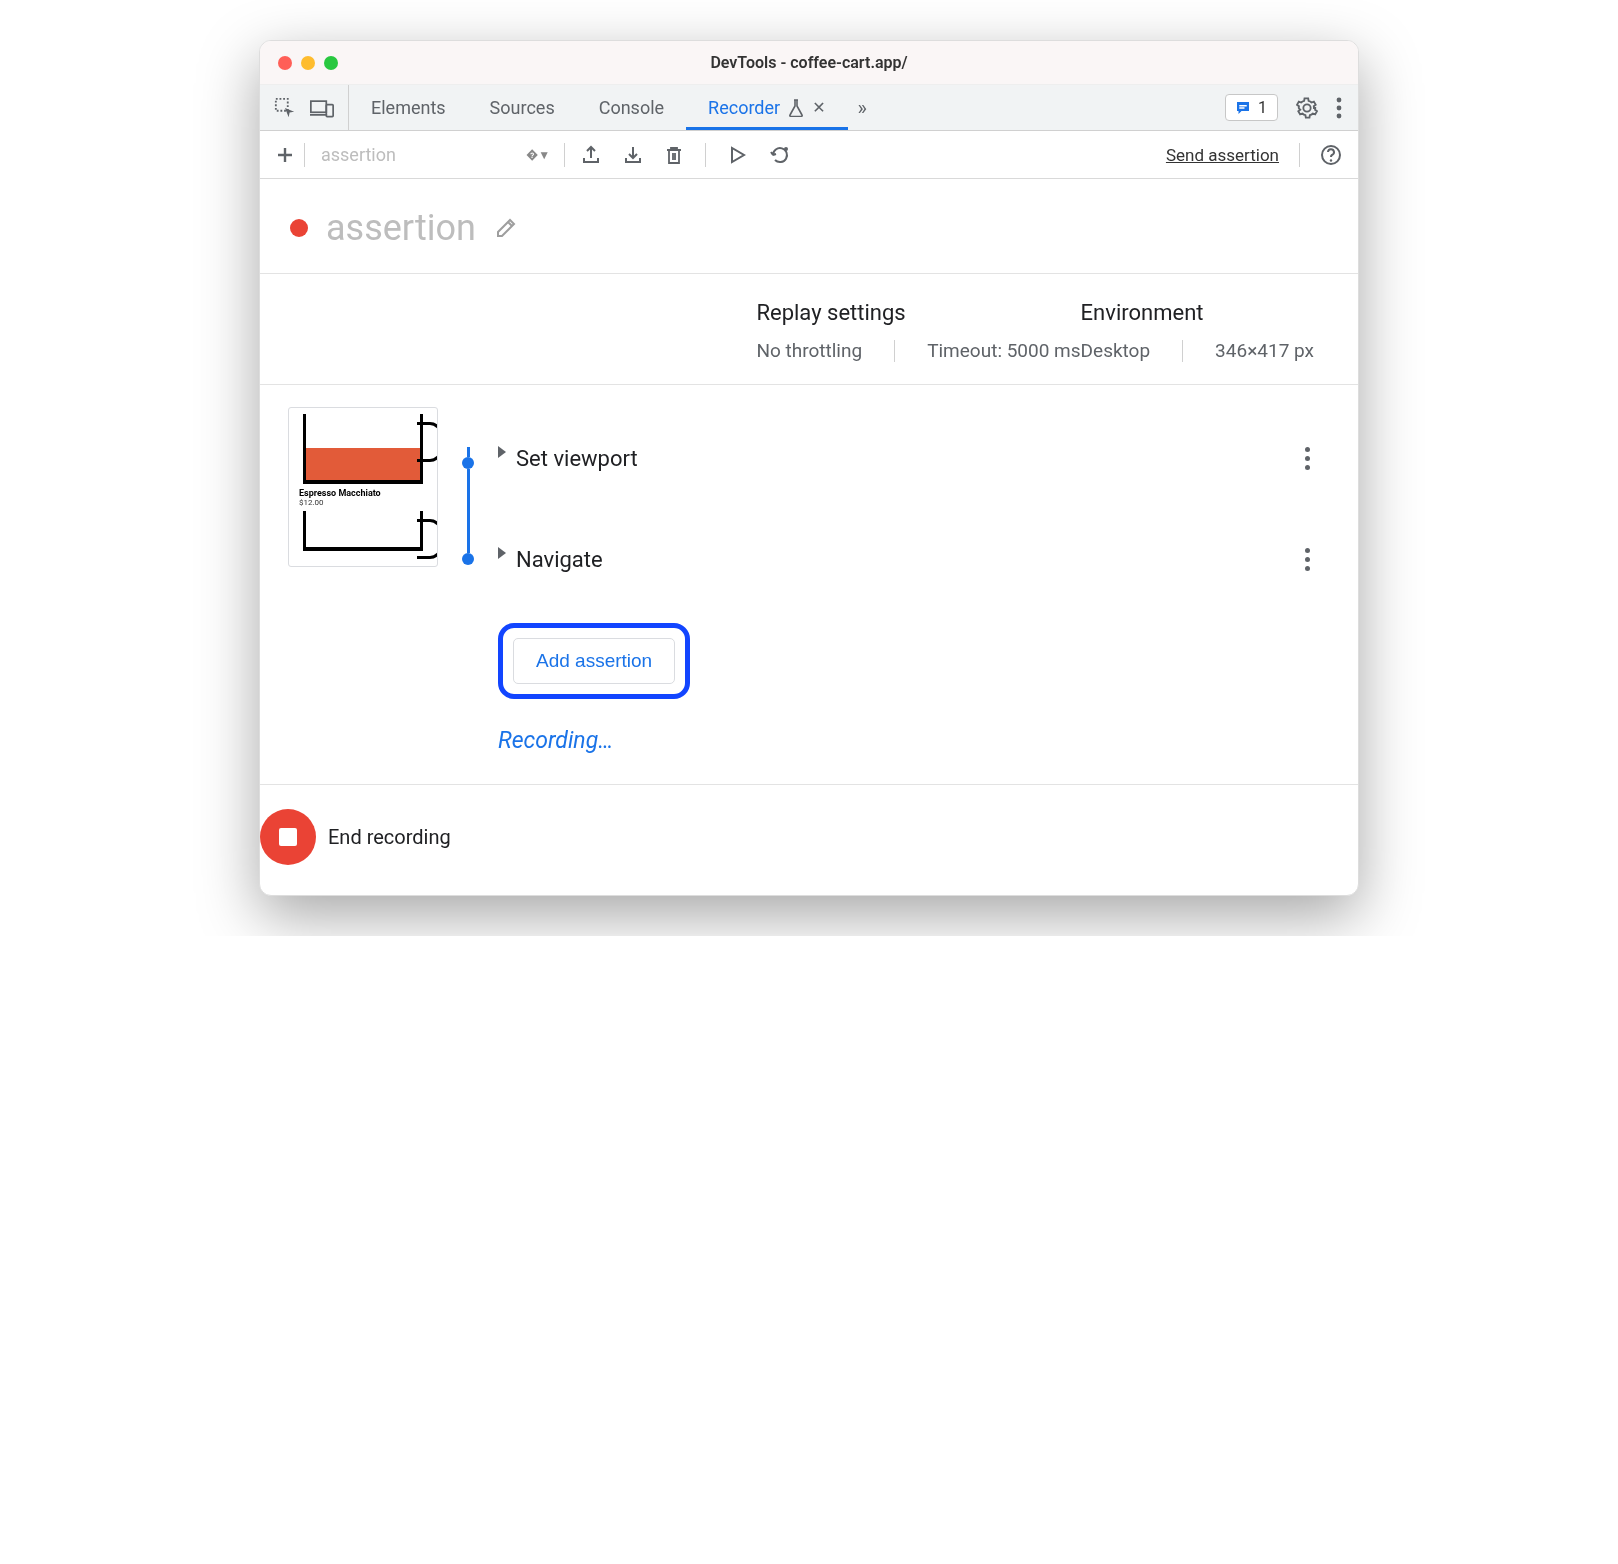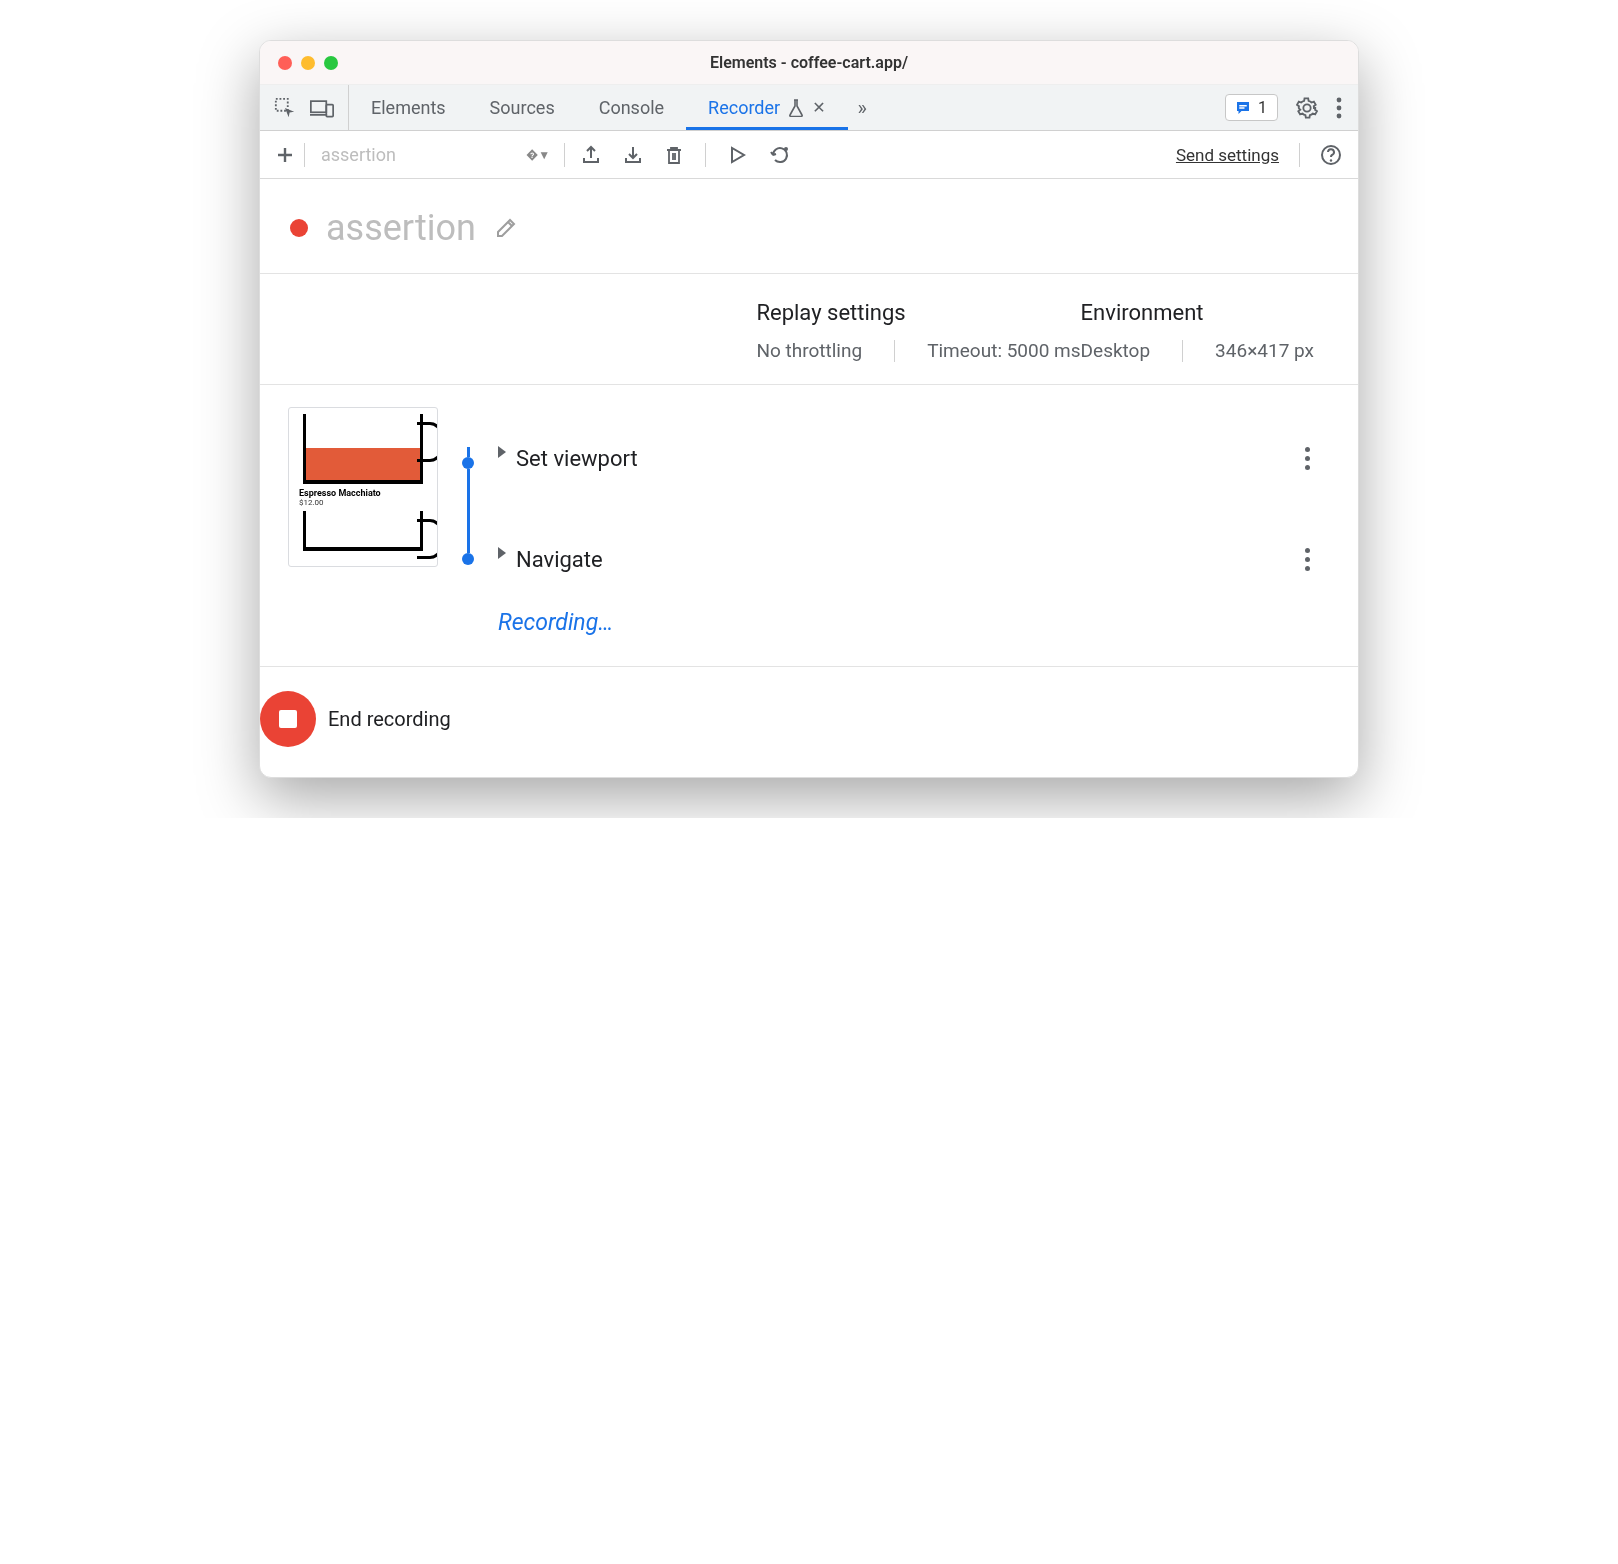--- a/index.html
+++ b/index.html
@@ -68,21 +68,21 @@
 <body>
 
 <div class="window">
 
   <div class="titlebar">
     <div class="traffic">
       <span class="tl-red"></span>
       <span class="tl-yellow"></span>
       <span class="tl-green"></span>
     </div>
-    <div class="win-title">Elements - coffee-cart.app/</div>
+    <div class="win-title">DevTools - coffee-cart.app/</div>
   </div>
 
   <div class="tabstrip">
     <div class="ts-left">
       <span class="icon-btn">
         <svg width="22" height="22" viewBox="0 0 24 24">
             <rect x="2" y="2" width="13" height="13" fill="none" stroke="#5f6368" stroke-width="2" stroke-dasharray="2 2"></rect>
             <path d="M12 12 L22 16 L17 17 L16 22 Z" fill="#5f6368"></path>
           </svg>
       </span>
@@ -172,21 +172,21 @@
           </svg>
         </span>
       <span class="icon-btn">
           <svg width="22" height="20" viewBox="0 0 22 20">
             <path d="M3 10a7 7 0 1 1 2 5M3 10l-2-3M3 10l3-1" fill="none" stroke="#5f6368" stroke-width="2"></path>
             <circle cx="16" cy="4" r="2" fill="#5f6368"></circle>
           </svg>
         </span>
     </div>
     <div class="tb-right">
-      <a class="link">Send settings</a>
+      <a class="link">Send assertion</a>
       <div class="vdiv"></div>
       <span class="icon-btn">
           <svg width="22" height="22" viewBox="0 0 22 22">
             <circle cx="11" cy="11" r="9" fill="none" stroke="#5f6368" stroke-width="2"></circle>
             <path d="M8 8a3 3 0 1 1 4 3c-1 .5-1 1-1 2" fill="none" stroke="#5f6368" stroke-width="2"></path>
             <circle cx="11" cy="16.5" r="1.2" fill="#5f6368"></circle>
           </svg>
         </span>
     </div>
   </div>
@@ -257,20 +257,23 @@
           <span class="tri"></span>
           <span>Navigate</span>
         </div>
         <div class="kebab">
             <span></span>
             <span></span>
             <span></span>
           </div>
       </div>
 
+      <div class="add-assert-wrap">
+        <button class="add-assert">Add assertion</button>
+      </div>
 
       <div class="recording-txt">Recording…</div>
     </div>
   </div>
 
   <div class="footer">
     <div class="stop-btn">
       <div class="stop-sq"></div>
     </div>
     <div class="footer-label">End recording</div>

